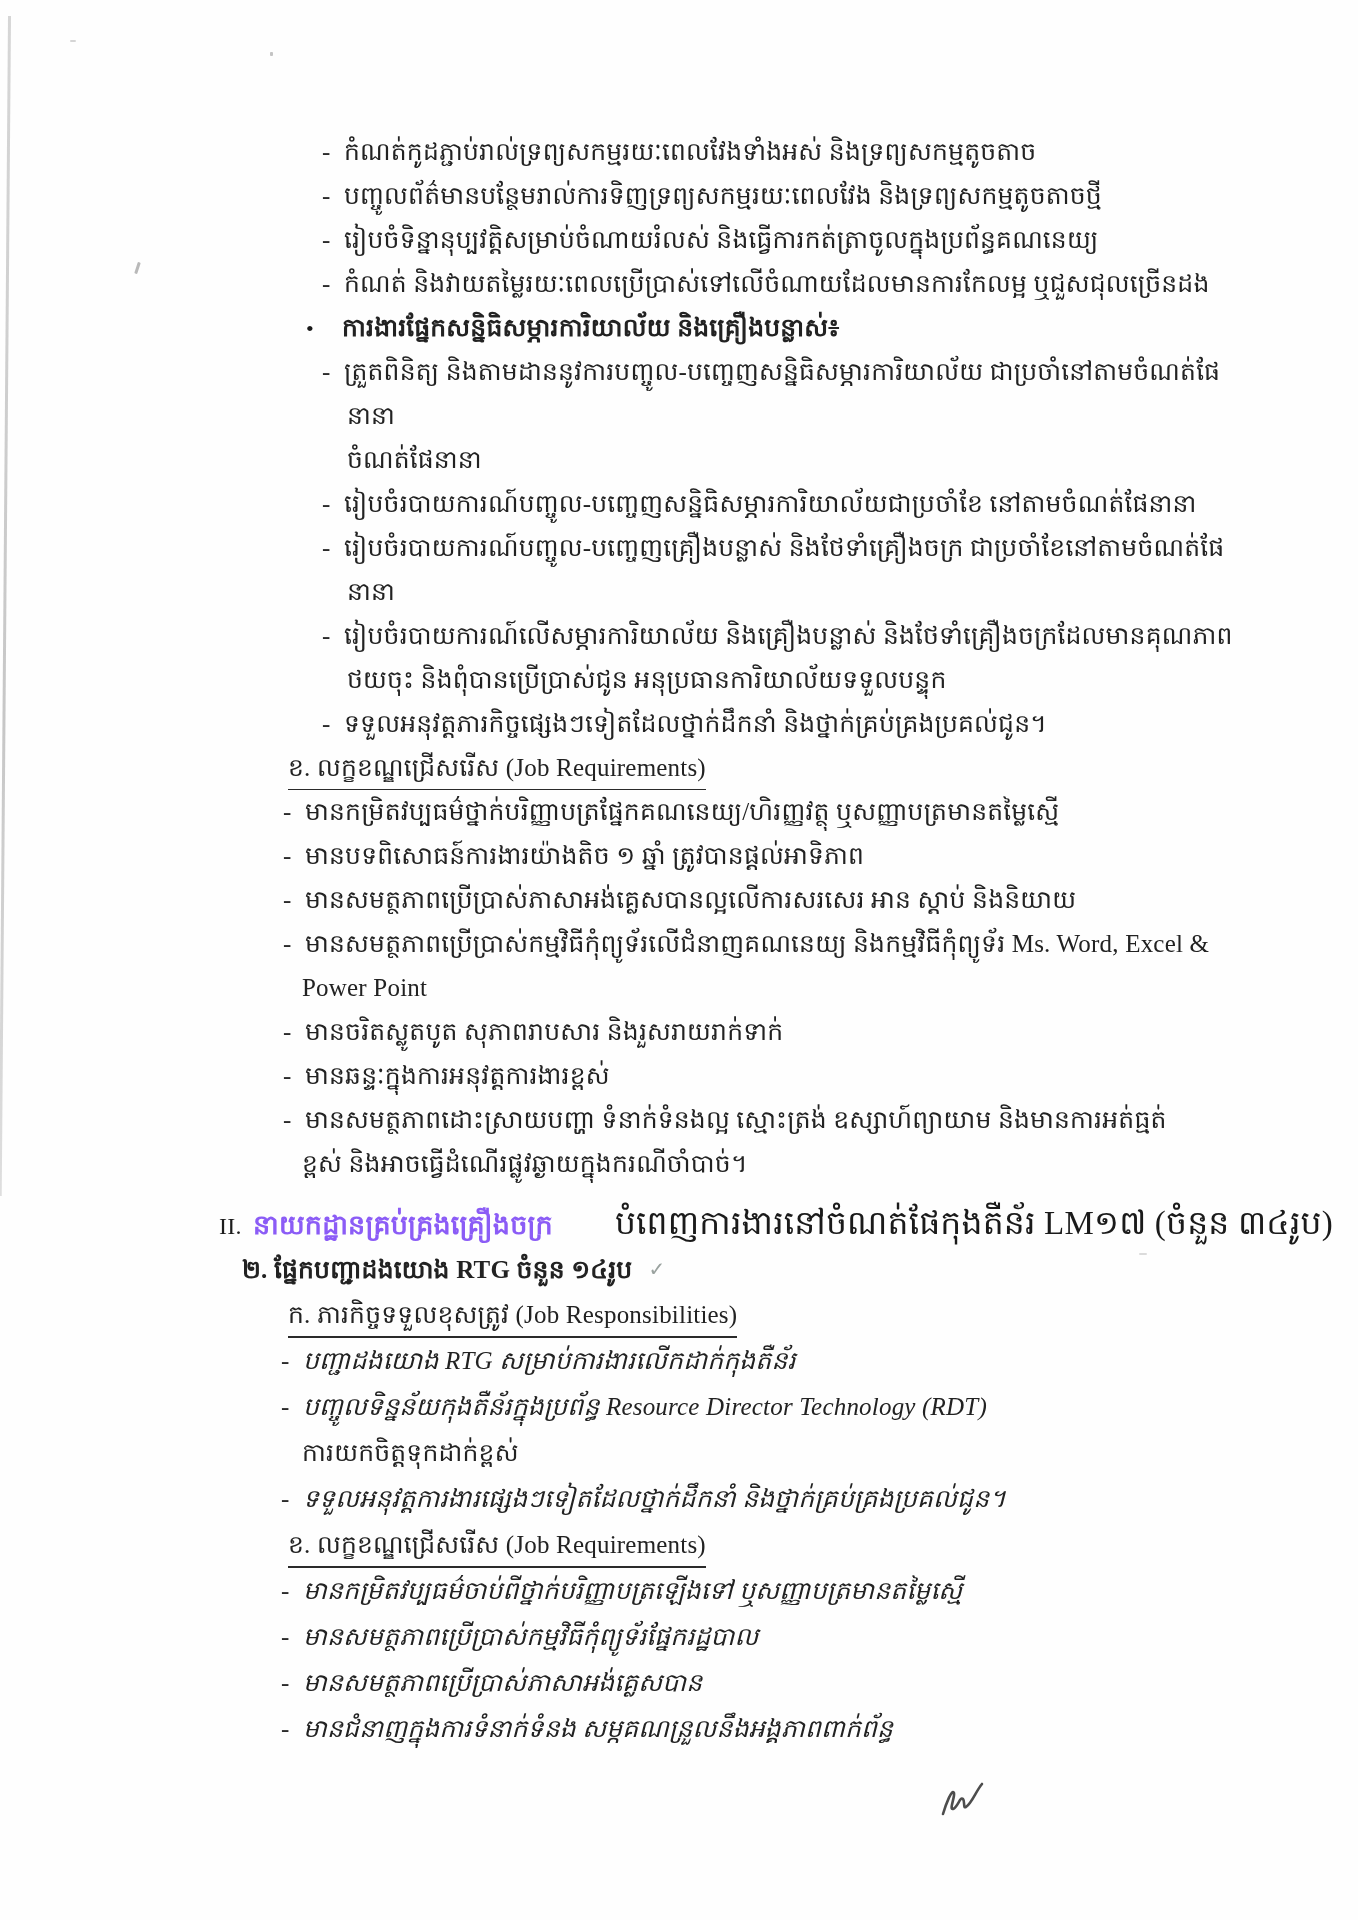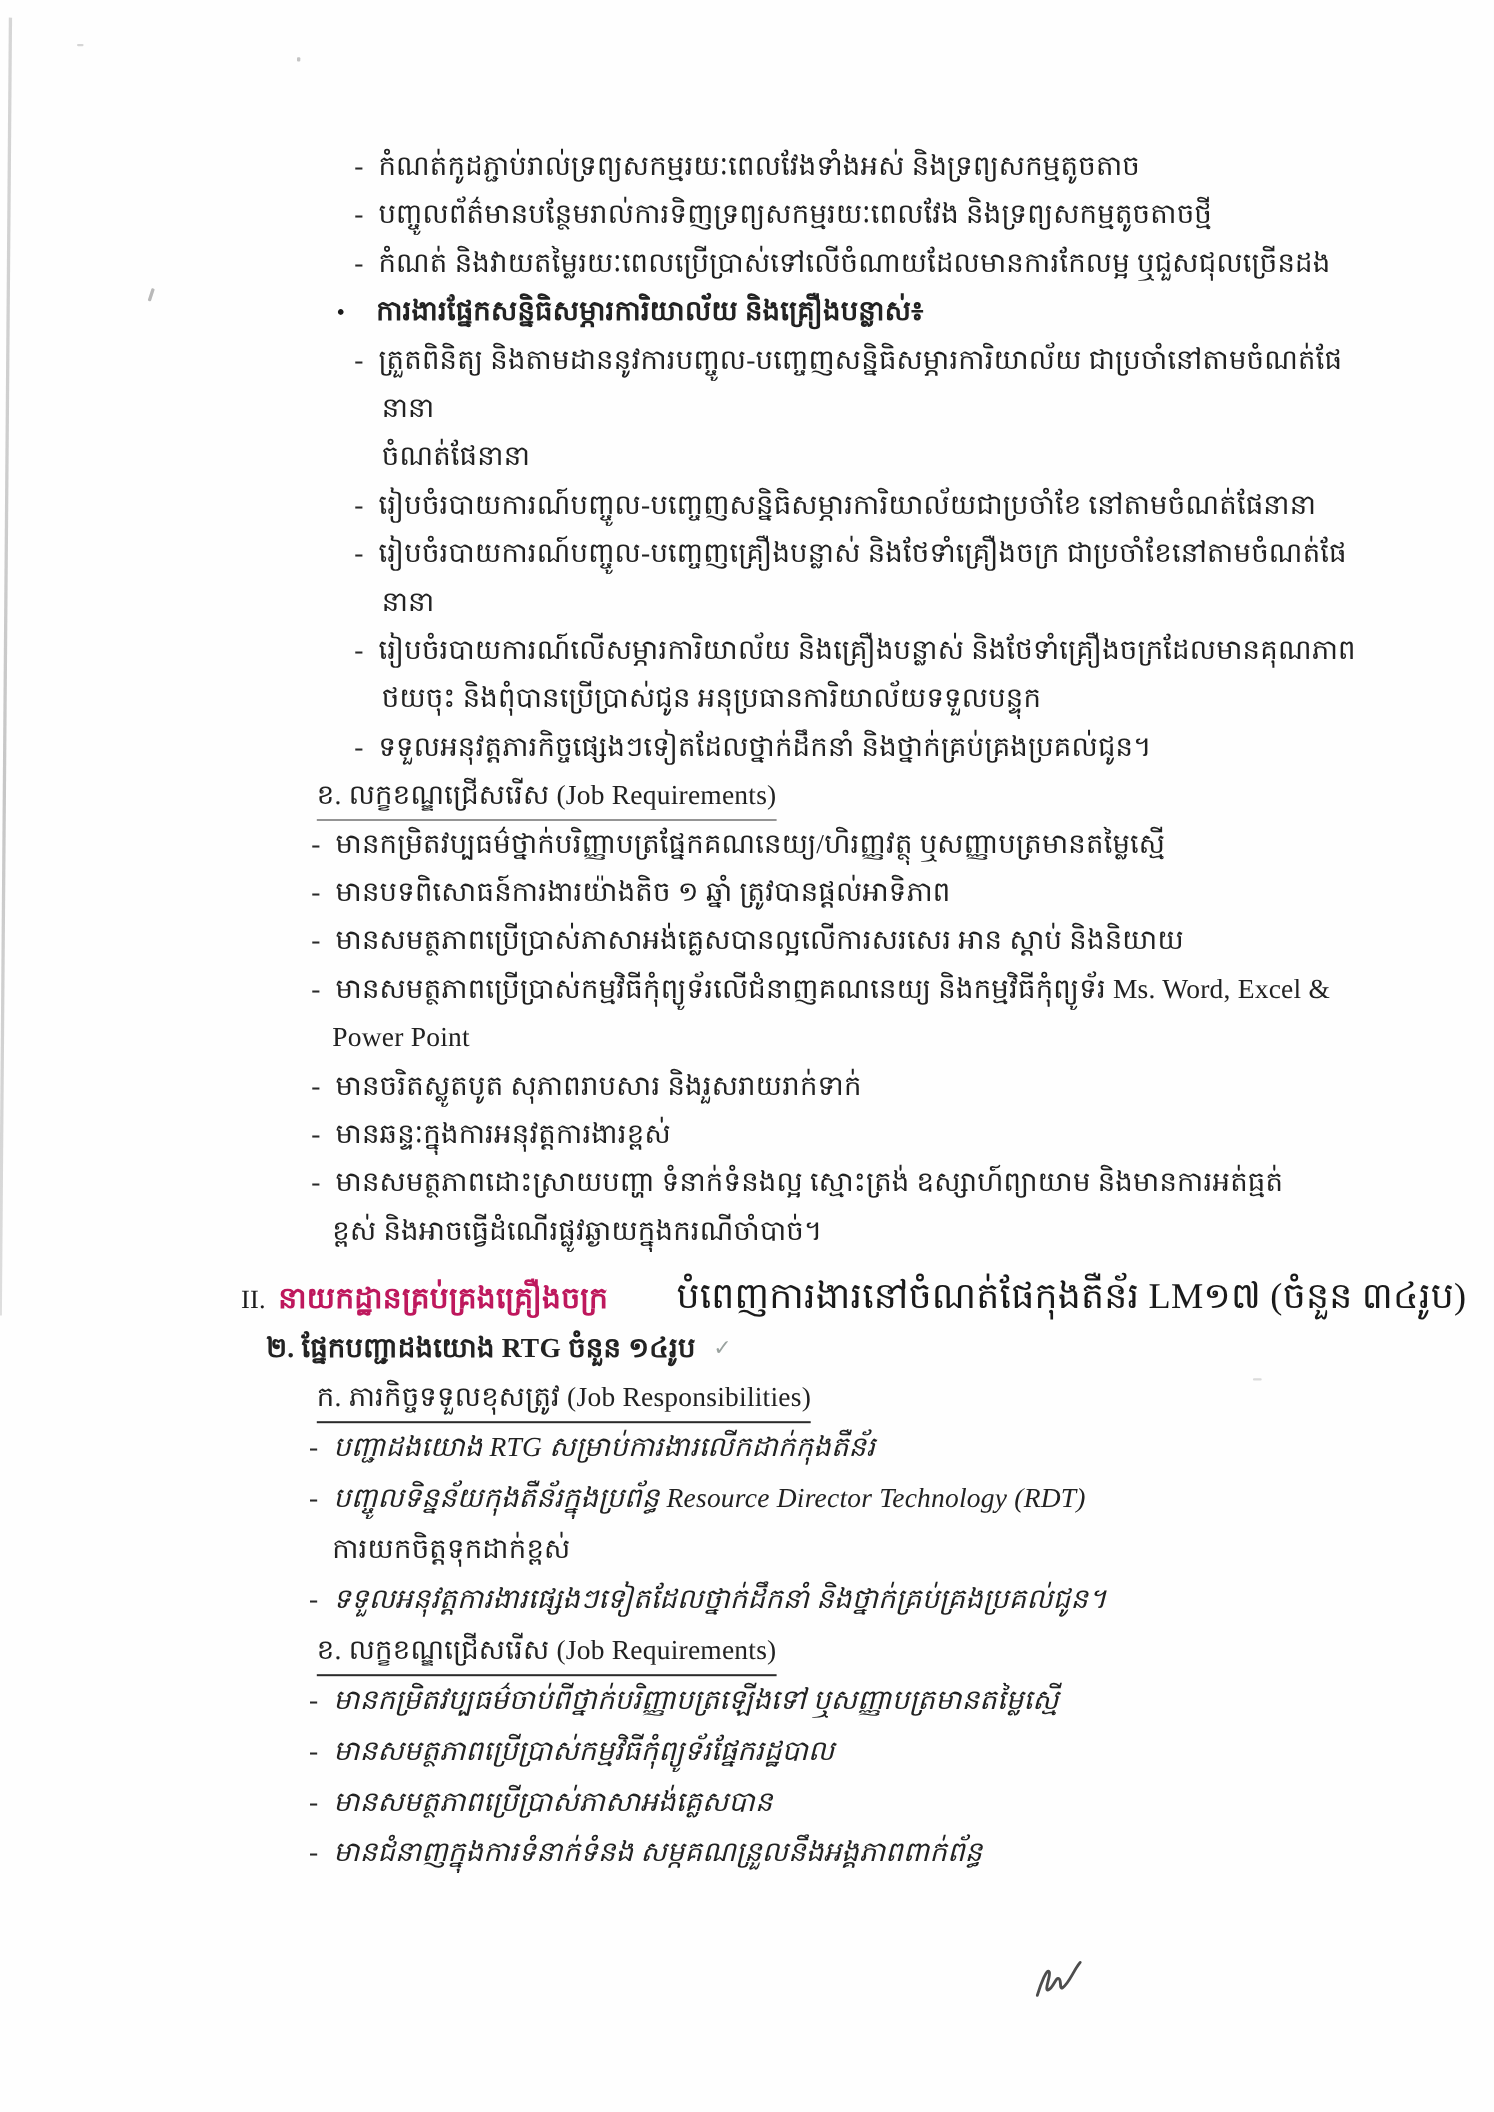--- a/index.html
+++ b/index.html
@@ -51,21 +51,21 @@
   .bullet{display:inline-block;width:36px;color:#1a1a1a;font-size:22px;}
   .semi{font-weight:bold;}
   .heading-underline{
     font-weight:normal;
     border-bottom:2px solid #2a2a2a;
     display:inline-block;
     line-height:40px;height:40px;
     padding-bottom:1px;
   }
   .dept-num{display:inline-block;width:34px;font-size:24px;color:#1c1c1c;}
-  .dept-title{font-weight:bold;font-size:27px;margin-right:16px;color:#be185d;}
+  .dept-title{font-weight:bold;font-size:27px;margin-right:16px;color:#8b5cf6;}
   .dept-detail{font-weight:normal;font-size:33px;color:#1a1a1a;margin-left:46px;}
   .check{
     color:#9aa29f;font-size:20px;margin-left:16px;
     font-family:"DejaVu Sans",sans-serif;vertical-align:2px;
   }
   .signature{position:absolute;left:938px;top:1778px;width:62px;height:46px;}
 </style>
 </head>
 <body>
 
@@ -73,20 +73,21 @@
   <div class="scan-edge"></div>
   <div class="speck a"></div>
   <div class="speck b"></div>
   <div class="speck c"></div>
   <div class="speck d"></div>
 
   <div class="content">
 
     <div class="line ind-duty"><span class="dash">-</span><span>កំណត់កូដភ្ជាប់រាល់ទ្រព្យសកម្មរយៈពេលវែងទាំងអស់ និងទ្រព្យសកម្មតូចតាច</span></div>
     <div class="line ind-duty"><span class="dash">-</span><span>បញ្ចូលព័ត៌មានបន្ថែមរាល់ការទិញទ្រព្យសកម្មរយៈពេលវែង និងទ្រព្យសកម្មតូចតាចថ្មី</span></div>
+    <div class="line ind-duty"><span class="dash">-</span><span>រៀបចំទិន្នានុប្បវត្តិសម្រាប់ចំណាយរំលស់ និងធ្វើការកត់ត្រាចូលក្នុងប្រព័ន្ធគណនេយ្យ</span></div>
     <div class="line ind-duty"><span class="dash">-</span><span>កំណត់ និងវាយតម្លៃរយៈពេលប្រើប្រាស់ទៅលើចំណាយដែលមានការកែលម្អ ឬជួសជុលច្រើនដង</span></div>
 
     <div class="line ind-bullet"><span class="bullet">•</span><span class="semi">ការងារផ្នែកសន្និធិសម្ភារការិយាល័យ និងគ្រឿងបន្លាស់៖</span></div>
 
     <div class="line ind-duty"><span class="dash">-</span><span>ត្រួតពិនិត្យ និងតាមដាននូវការបញ្ចូល-បញ្ចេញសន្និធិសម្ភារការិយាល័យ ជាប្រចាំនៅតាមចំណត់ផែ</span></div>
     <div class="line ind-duty-cont"><span>នានា</span></div>
     <div class="line ind-duty-cont"><span>ចំណត់ផែនានា</span></div>
     <div class="line ind-duty"><span class="dash">-</span><span>រៀបចំរបាយការណ៍បញ្ចូល-បញ្ចេញសន្និធិសម្ភារការិយាល័យជាប្រចាំខែ នៅតាមចំណត់ផែនានា</span></div>
     <div class="line ind-duty"><span class="dash">-</span><span>រៀបចំរបាយការណ៍បញ្ចូល-បញ្ចេញគ្រឿងបន្លាស់ និងថែទាំគ្រឿងចក្រ ជាប្រចាំខែនៅតាមចំណត់ផែ</span></div>
     <div class="line ind-duty-cont"><span>នានា</span></div>

